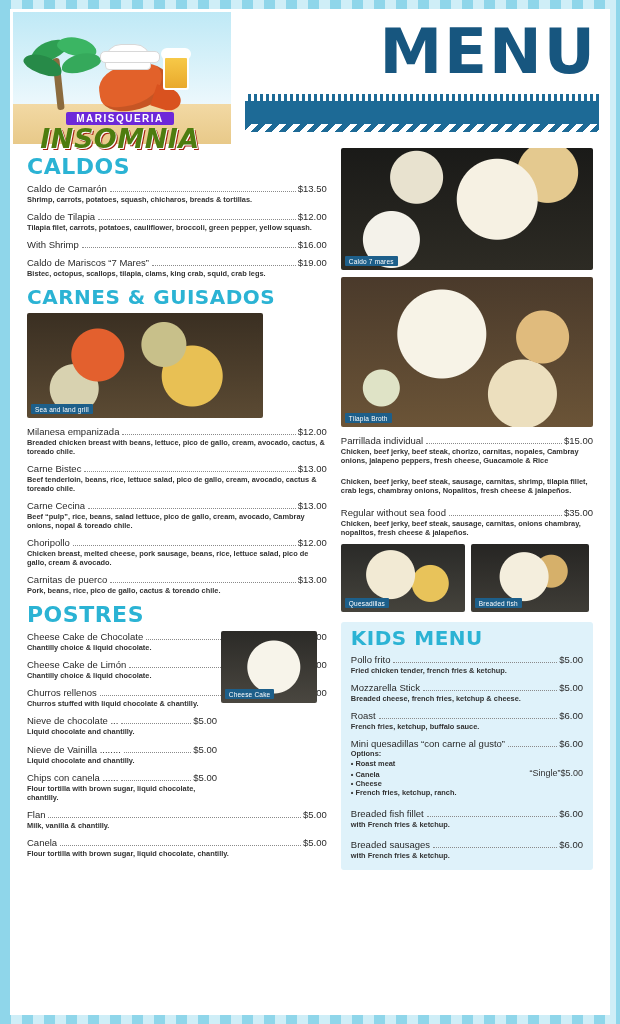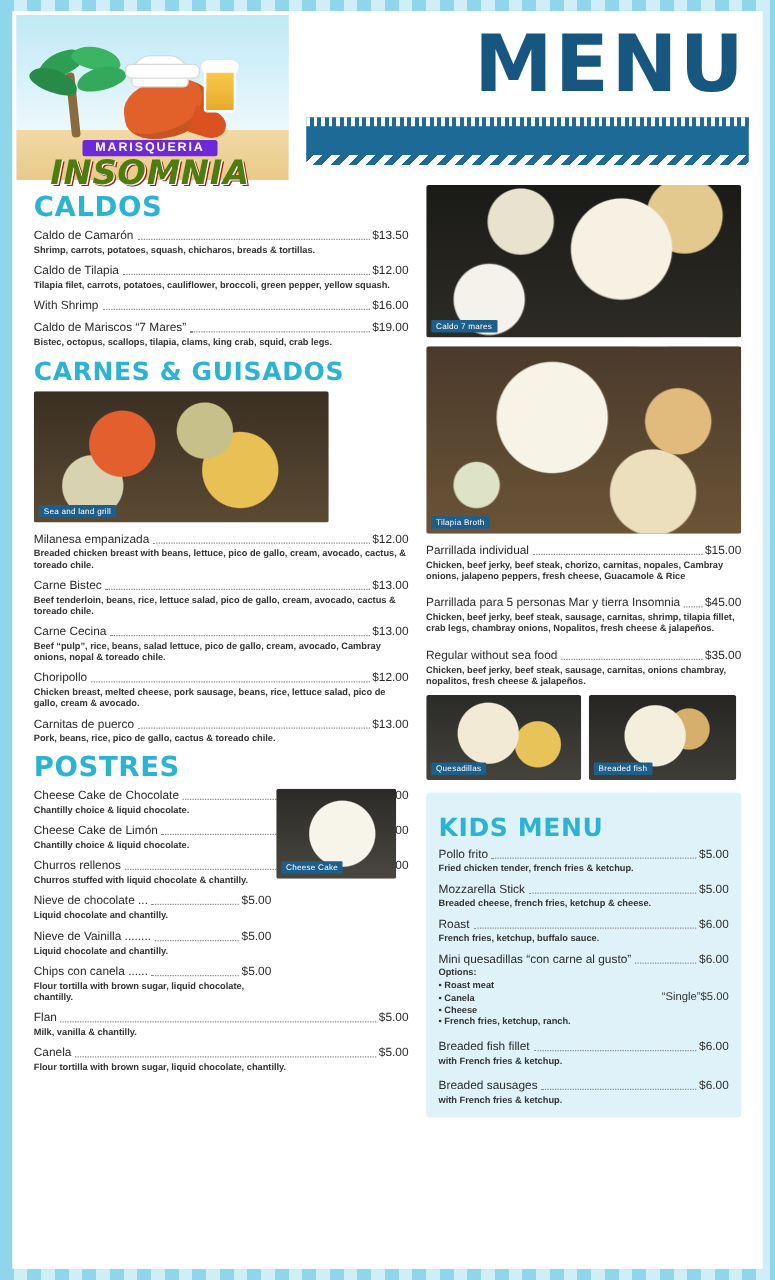--- a/index.html
+++ b/index.html
@@ -193,21 +193,21 @@
     position:absolute; right:10px; top:0; width:96px; height:72px;
     background:
       radial-gradient(circle at 55% 50%, #f7f4ea 0 26px, transparent 27px),
       radial-gradient(circle at 58% 38%, #d8354a 0 14px, transparent 15px),
       linear-gradient(#2b2a27, #4a4740);
     border-radius:2px; overflow:hidden;
   }
   
   .kids {
     margin-top:10px; background:#dff2fa; border-radius:3px;
-    padding:16px 10px 10px 10px;
+    padding:4px 10px 10px 10px;
   }
   .kids h2 { margin-top:0; }
   .opts { font-size:7.4px; font-weight:bold; color:#333; line-height:1.25; }
   .postres-wrap { position:relative; }
 </style>
 </head>
 <body>
 
 <div id="page">
   <div id="inner">
@@ -411,25 +411,20 @@
         <div class="item">
           <div class="line">
               <span class="nm">Parrillada individual</span>
               <span class="dots"></span>
               <span class="pr">$15.00</span>
             </div>
           <div class="desc">Chicken, beef jerky, beef steak, chorizo, carnitas, nopales, Cambray onions, jalapeno peppers, fresh cheese, Guacamole &amp; Rice</div>
         </div>
 
         <div class="item" style="margin-top:12px">
-          <div class="line">
-              <span class="nm" style="white-space:normal">Parrillada para 5 personas Mar y tierra Insomnia</span>
-              <span class="dots"></span>
-              <span class="pr">$45.00</span>
-            </div>
           <div class="desc">Chicken, beef jerky, beef steak, sausage, carnitas, shrimp, tilapia fillet, crab legs, chambray onions, Nopalitos, fresh cheese &amp; jalapeños.</div>
         </div>
 
         <div class="item" style="margin-top:12px">
           <div class="line">
               <span class="nm">Regular without sea food</span>
               <span class="dots"></span>
               <span class="pr">$35.00</span>
             </div>
           <div class="desc">Chicken, beef jerky, beef steak, sausage, carnitas, onions chambray, nopalitos, fresh cheese &amp; jalapeños.</div>

